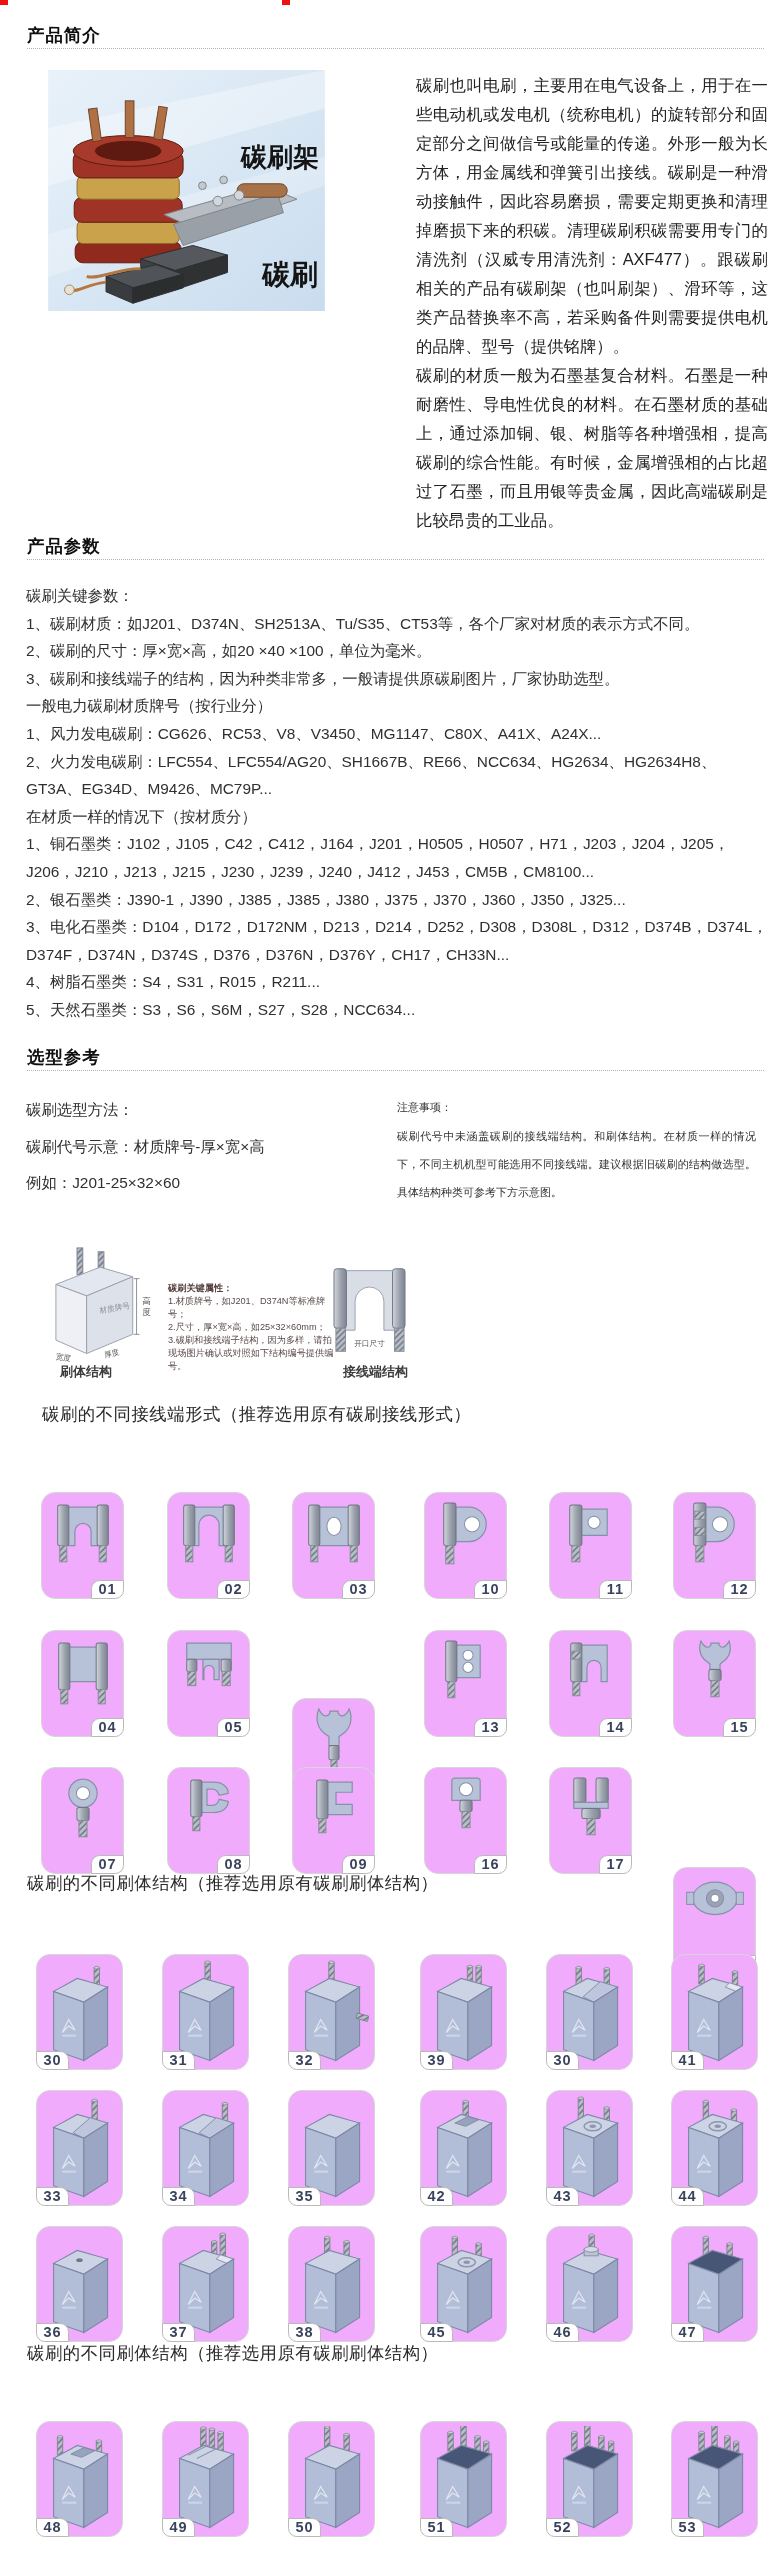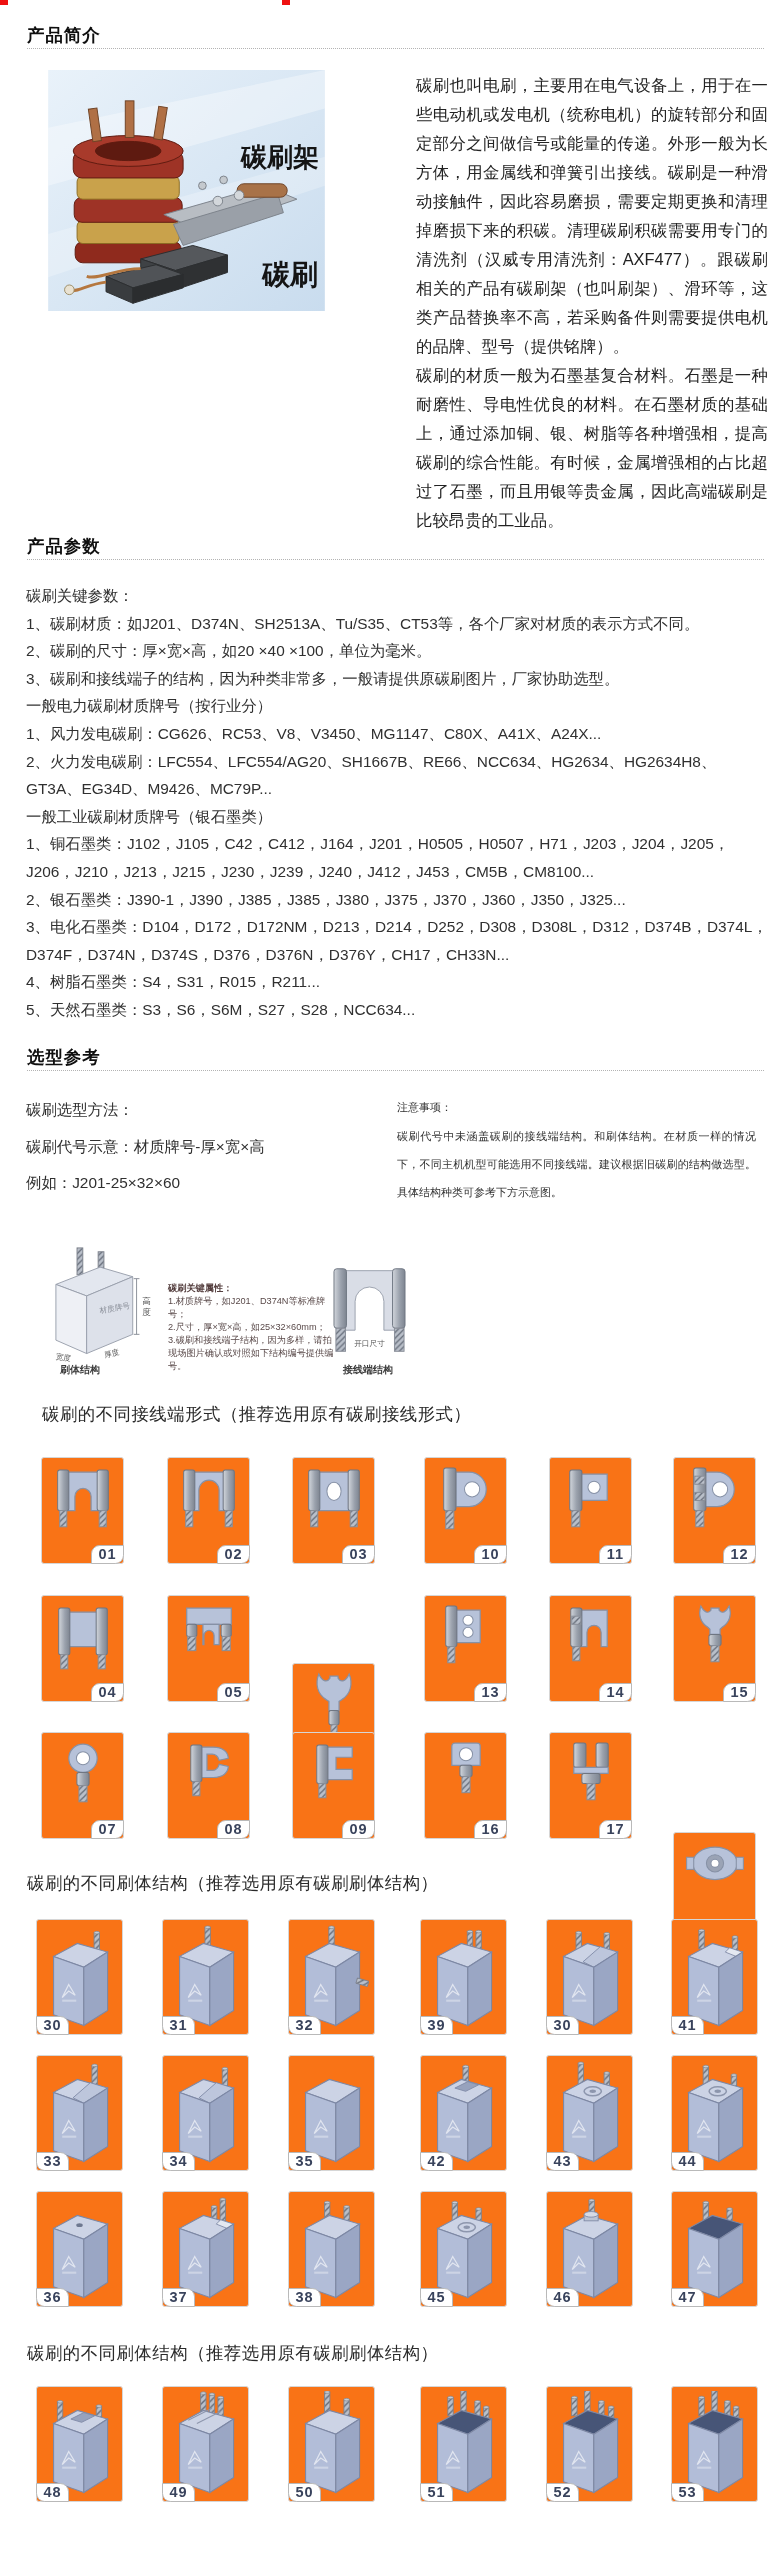--- a/index.html
+++ b/index.html
@@ -13,25 +13,25 @@
               text-align:justify;color:#232323;}
   .intro-text p{margin:0;}
   .params{position:absolute;left:26px;top:582px;width:744px;font-size:15.4px;line-height:27.6px;color:#303030;}
   .params p{margin:0;}
   .sel-left{position:absolute;left:26px;top:1095px;font-size:15.4px;line-height:29px;color:#303030;}
   .sel-left div{margin-bottom:7.7px;}
   .sel-right{position:absolute;left:397px;top:1093px;width:359px;font-size:11px;line-height:28px;
              color:#303030;text-align:justify;}
   .sel-right .hd{margin-bottom:1px;}
   .diagram{position:absolute;left:0;top:0;width:772px;height:0;}
-  .diag-caption{position:absolute;font-size:10px;font-weight:bold;color:#3c3c3c;}
+  .diag-caption{position:absolute;font-size:13px;font-weight:bold;color:#3c3c3c;}
   .diag-note{position:absolute;left:168px;top:1282px;width:170px;font-size:9.2px;line-height:13px;color:#5a4a4a;}
   .diag-note .t{font-weight:bold;color:#553f3f;}
   .grid-heading{position:absolute;left:27px;font-size:17.4px;color:#2a2a2a;letter-spacing:0.5px;}
-  .gcard{position:absolute;background:#f97316;border:1px solid #d6d6d6;border-radius:3px;box-sizing:border-box;}
+  .gcard{position:absolute;background:#f0abfc;border:1px solid #d6d6d6;border-radius:14px;box-sizing:border-box;margin-top:35px;}
   .tcard{width:83px;height:107px;}
   .bcard{width:87px;height:116px;}
   .gcard .ic{position:absolute;left:0;top:3.9px;width:100%;text-align:center;}
   .numplate{position:absolute;bottom:-1px;height:19px;min-width:33px;background:#fff;border:1px solid #b9b9b9;
             box-sizing:border-box;font-size:14.5px;font-weight:600;color:#39435c;text-align:center;
             line-height:17.4px;letter-spacing:1px;padding:0 2.9px;}
   .np-r{right:-1px;border-radius:8.7px 0 8.7px 0;}
   .np-l{left:-1px;border-radius:0 8.7px 0 8.7px;}
   svg{display:block;}
   .ic svg{display:inline-block;}
@@ -123,21 +123,21 @@
   <div class="sec-title" style="top:534px;">产品参数</div>
   <div class="dotline" style="top:559px;"></div>
   <div class="params" id="params-block">
       <p>碳刷关键参数：</p>
       <p>1、碳刷材质：如J201、D374N、SH2513A、Tu/S35、CT53等，各个厂家对材质的表示方式不同。</p>
       <p>2、碳刷的尺寸：厚×宽×高，如20 ×40 ×100，单位为毫米。</p>
       <p>3、碳刷和接线端子的结构，因为种类非常多，一般请提供原碳刷图片，厂家协助选型。</p>
       <p>一般电力碳刷材质牌号（按行业分）</p>
       <p>1、风力发电碳刷：CG626、RC53、V8、V3450、MG1147、C80X、A41X、A24X...</p>
       <p>2、火力发电碳刷：LFC554、LFC554/AG20、SH1667B、RE66、NCC634、HG2634、HG2634H8、GT3A、EG34D、M9426、MC79P...</p>
-      <p>一般工业碳刷材质牌号（银石墨类）</p>
+      <p>在材质一样的情况下（按材质分）</p>
       <p>1、铜石墨类：J102，J105，C42，C412，J164，J201，H0505，H0507，H71，J203，J204，J205，J206，J210，J213，J215，J230，J239，J240，J412，J453，CM5B，CM8100...</p>
       <p>2、银石墨类：J390-1，J390，J385，J385，J380，J375，J370，J360，J350，J325...</p>
       <p>3、电化石墨类：D104，D172，D172NM，D213，D214，D252，D308，D308L，D312，D374B，D374L，D374F，D374N，D374S，D376，D376N，D376Y，CH17，CH33N...</p>
       <p>4、树脂石墨类：S4，S31，R015，R211...</p>
       <p>5、天然石墨类：S3，S6，S6M，S27，S28，NCC634...</p>
     </div>
 
   <div class="sec-title" style="top:1045px;">选型参考</div>
   <div class="dotline" style="top:1070px;"></div>
 

